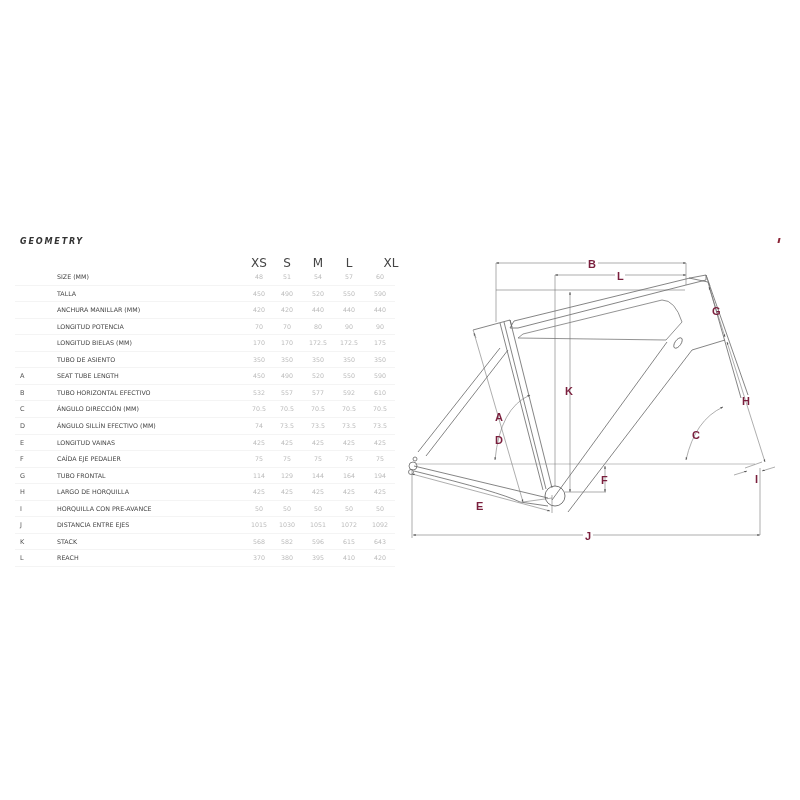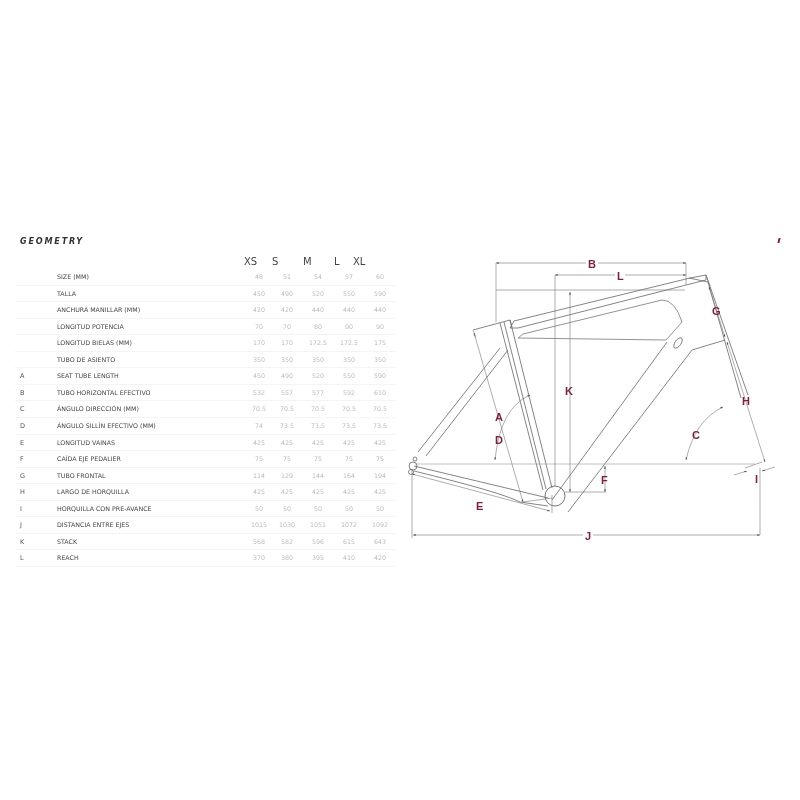--- a/index.html
+++ b/index.html
@@ -1,41 +1,41 @@
 <!DOCTYPE html>
 <html><head>
 <meta charset="utf-8">
 <style>
   html, body { margin:0; padding:0; background:#ffffff; }
   body { width:800px; height:800px; position:relative; overflow:hidden; font-family:"DejaVu Sans", sans-serif; }
   .title { position:absolute; left:20px; top:236px; font-family:"DejaVu Sans", sans-serif; font-size:9px; font-weight:bold; font-style:italic; letter-spacing:2px; color:#333; transform:scaleX(0.9); transform-origin:left; }
   .table { position:absolute; left:0; top:253px; width:400px; }
   .hdr { position:absolute; top:0; height:16px; width:400px; }
-  .hdr span { position:absolute; top:3px; font-size:10px; color:#444; width:30px; margin-left:-15px; }
+  .hdr span { position:absolute; top:3px; font-size:12px; color:#444; width:30px; text-align:center; margin-left:-15px; }
   .row { position:absolute; left:0; width:400px; height:16.6px; }
   .row .letter { position:absolute; left:20px; top:4px; font-size:6.5px; color:#555; }
   .row .label { position:absolute; left:57px; top:4px; font-size:6.3px; color:#444; white-space:nowrap; }
   .row .val { position:absolute; top:4px; font-size:6.3px; color:#bbb; width:30px; text-align:center; margin-left:-15px; }
   .row .line { position:absolute; left:15px; right:5px; bottom:0; border-bottom:1px solid #f4f4f4; }
   svg.diagram { position:absolute; left:400px; top:230px; }
   .lbl { font-family:"Liberation Sans", sans-serif; font-weight:bold; font-size:11px; fill:#7a1f3d; }
   .mark { position:absolute; left:778px; top:238px; width:2px; height:5px; background:#8a2335; transform:skewX(-12deg); }
 </style>
 </head>
 <body>
 
 <div class="title">GEOMETRY</div>
 
 <div class="table">
   <div class="hdr">
     <span style="left:259px">XS</span>
     <span style="left:287px">S</span>
     <span style="left:318px">M</span>
     <span style="left:349px">L</span>
-    <span style="left:368px">XL</span>
+    <span style="left:391px">XL</span>
   </div>
   <div id="rows">
       <div class="row" style="top: 16px;">
         <span class="letter"></span>
         <span class="label">SIZE (MM)</span>
         <span class="val" style="left: 259px;">48</span>
         <span class="val" style="left: 287px;">51</span>
         <span class="val" style="left: 318px;">54</span>
         <span class="val" style="left: 349px;">57</span>
         <span class="val" style="left: 380px;">60</span>

